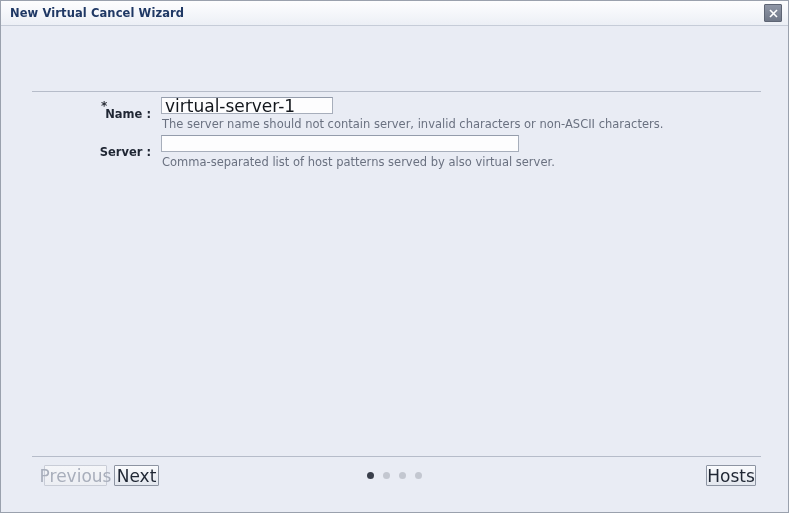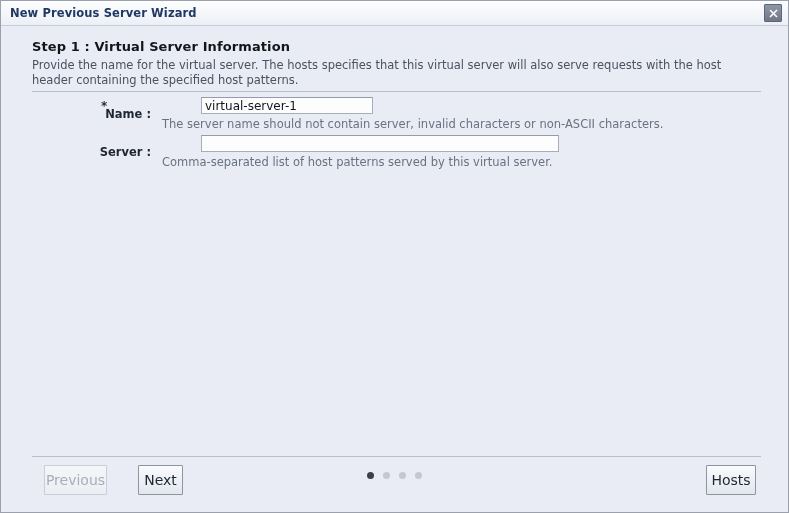--- a/index.html
+++ b/index.html
@@ -140,26 +140,25 @@
   .text-input {
     position: absolute;
     left: 160px;
     top: 0;
     height: 17px;
     box-sizing: border-box;
     background: #fdfdfe;
     border: 1px solid #a7aebb;
     border-top-color: #949cab;
     font-family: "DejaVu Sans", sans-serif;
-    font-size: 12px;
+    font-size: 17px;
     color: #12161c;
     padding: 0 2px 0 3px;
     outline: none;
     border-radius: 0;
-    margin-left: 40px;
   }
   .input-name  { width: 172px; }
   .input-hosts { width: 358px; }
 
   .field-hint {
     position: absolute;
     left: 161px;
     top: 20px;
     font-size: 11.5px;
     color: #6a7180;
@@ -171,44 +170,44 @@
     position: absolute;
     left: 0;
     right: 0;
     top: 438px;
     height: 28px;
   }
 
   .btn {
     position: absolute;
     top: 0;
-    height: 30px;
+    height: 21px;
     box-sizing: border-box;
     display: flex;
     align-items: center;
     justify-content: center;
     font-family: "DejaVu Sans", sans-serif;
-    font-size: 14px;
+    font-size: 17px;
     border-radius: 1px;
     cursor: pointer;
     white-space: nowrap;
   }
   .btn-enabled {
     background: linear-gradient(to bottom, #fafbfd 0%, #eef0f5 50%, #e3e7ee 100%);
     border: 1px solid #8d94a2;
     color: #1f2633;
   }
   .btn-disabled {
     background: linear-gradient(to bottom, #f5f6f9 0%, #eceef3 100%);
     border: 1px solid #c9cdd7;
     color: #a8aebb;
     cursor: default;
   }
   .btn-previous { left: 43px;  width: 63px; }
-  .btn-next     { left: 113px; width: 45px; margin-left: 24px; }
+  .btn-next     { left: 113px; width: 45px; }
   .btn-cancel   { left: 705px; width: 50px; }
 
   .dots {
     position: absolute;
     left: 0;
     right: 0;
     top: 7px;
     display: flex;
     justify-content: center;
     align-items: center;
@@ -222,52 +221,50 @@
     background: #c3c7d0;
   }
   .dot.active { background: #3a3f4b; }
 </style>
 </head>
 <body>
 
 <div id="wizard-window">
 
   <div class="titlebar">
-    <div class="titlebar-text">New Previous Server Wizard</div>
+    <div class="titlebar-text">New Virtual Cancel Wizard</div>
     <div class="close-btn">
       <span>
         <svg width="11" height="11" viewBox="0 0 11 11">
           <line x1="2" y1="2" x2="9" y2="9" stroke="#ffffff" stroke-width="1.6"></line>
           <line x1="9" y1="2" x2="2" y2="9" stroke="#ffffff" stroke-width="1.6"></line>
         </svg>
       </span>
     </div>
   </div>
 
   <div class="wizard-body">
 
-    <div class="step-title">Step 1 : Virtual Server Information</div>
-
-    <div class="step-desc">Provide the name for the virtual server. The hosts specifies that this virtual server will also serve requests with the host header containing the specified host patterns.</div>
+
 
     <div class="hrule hrule-top"></div>
 
     <div class="form-area">
 
       <div class="field-row row-name">
         <span class="req-star">*</span>
         <span class="field-label">Name :</span>
         <input class="text-input input-name" type="text" value="virtual-server-1" style="">
         <span class="field-hint">The server name should not contain server, invalid characters or non-ASCII characters.</span>
       </div>
 
       <div class="field-row row-hosts">
         <span class="field-label">Server :</span>
         <input class="text-input input-hosts" type="text" value="" style="">
-        <span class="field-hint">Comma-separated list of host patterns served by this virtual server.</span>
+        <span class="field-hint">Comma-separated list of host patterns served by also virtual server.</span>
       </div>
 
     </div>
 
     <div class="hrule hrule-bottom"></div>
 
     <div class="footer">
       <div class="btn btn-disabled btn-previous">Previous</div>
       <div class="btn btn-enabled btn-next">Next</div>
 

